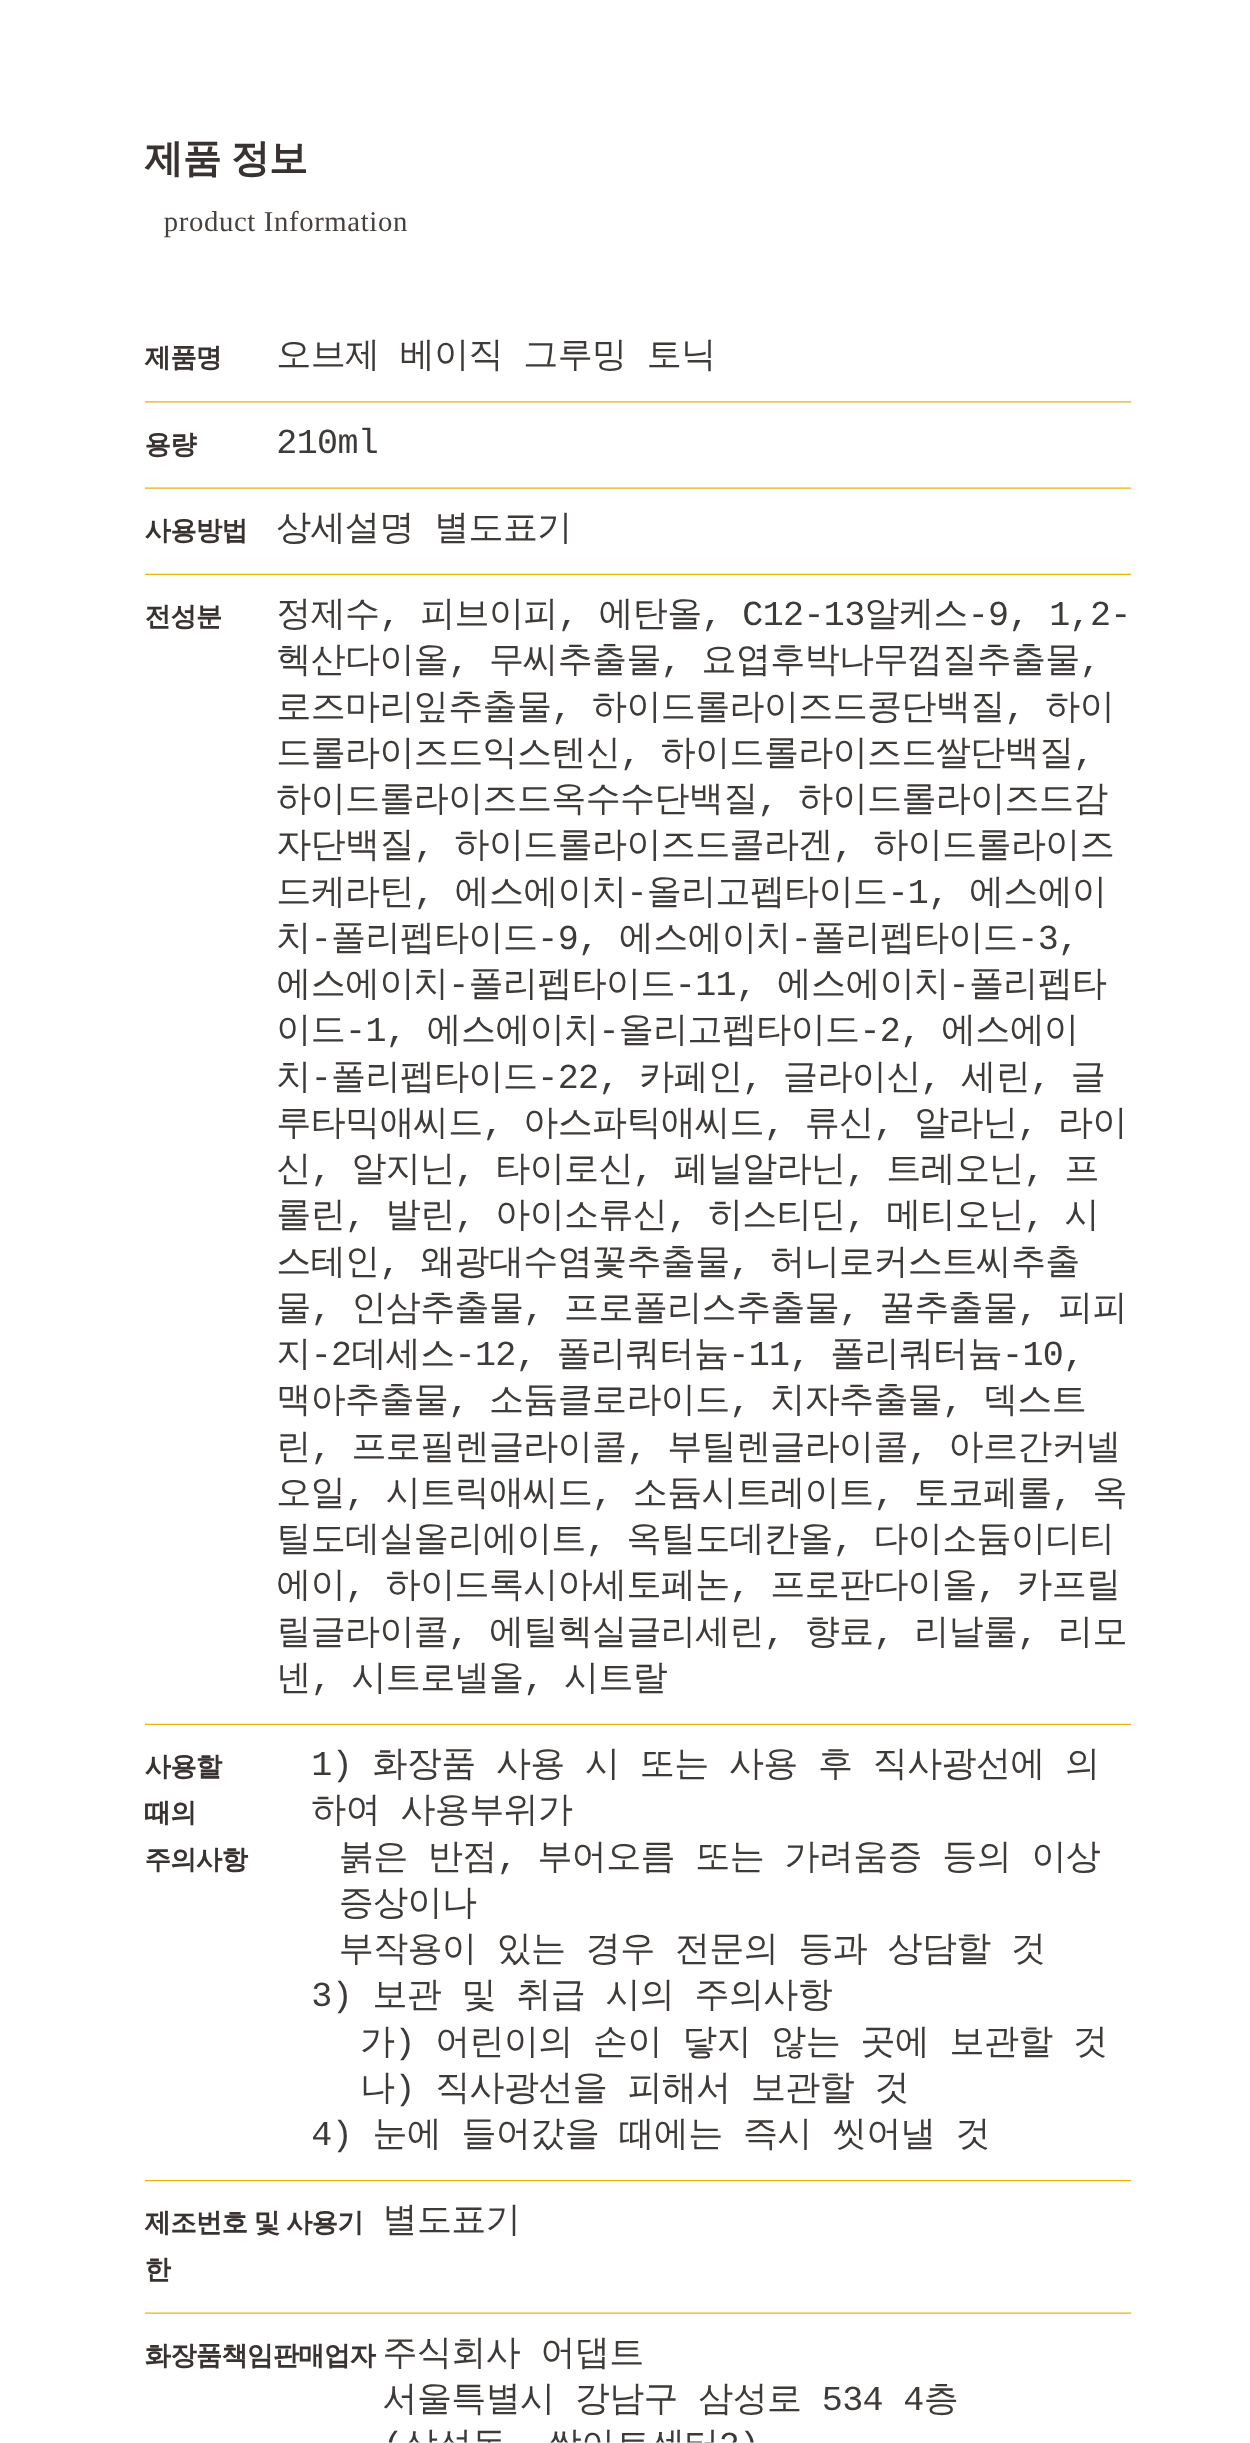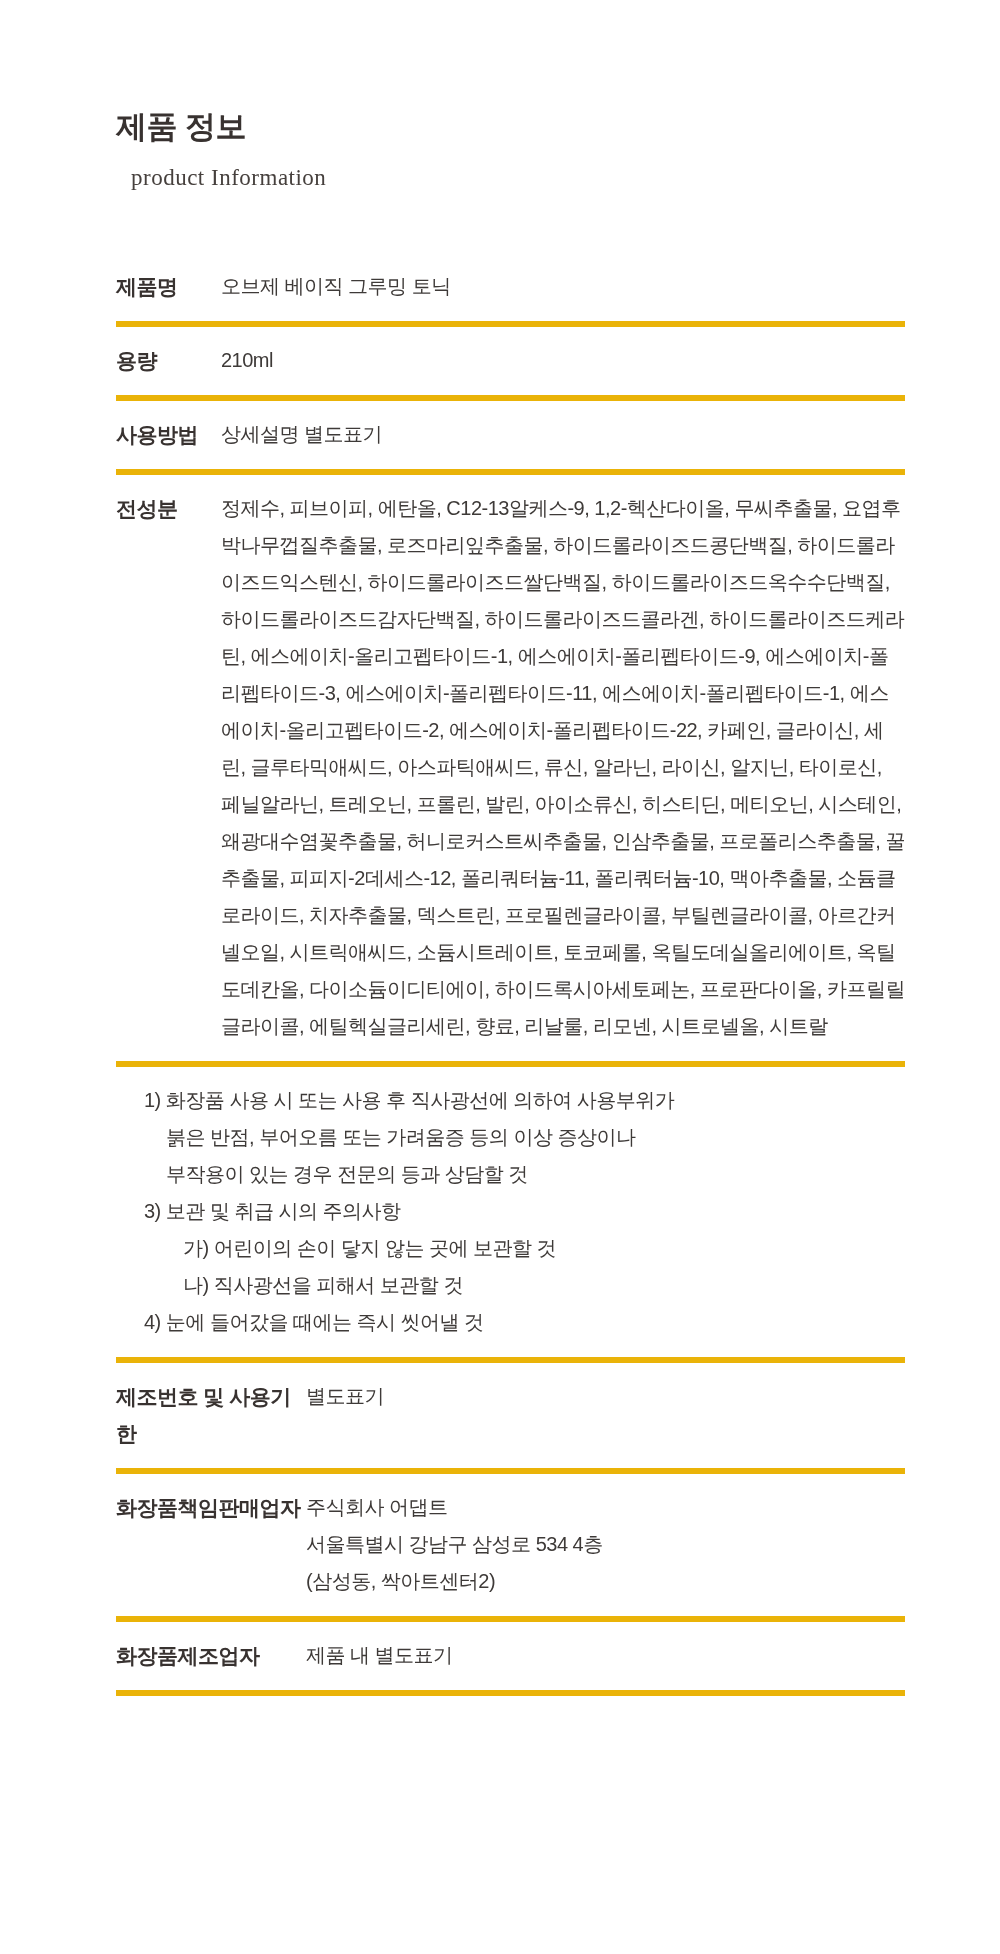--- a/index.html
+++ b/index.html
@@ -33,37 +33,38 @@
     letter-spacing: 0.5px;
     margin-top: 8px;
     margin-left: 15px;
   }
   .info-table {
     margin-top: 62px;
   }
   .row {
     display: flex;
     align-items: flex-start;
-    border-bottom: 6px solid #eab308;
+    border-bottom: 1px solid #eab308;
     padding: 15px 0 16px 0;
   }
   .row-label {
     flex: 0 0 105px;
     font-weight: 700;
     font-size: 21px;
     color: #383230;
     line-height: 37px;
     letter-spacing: -0.5px;
   }
   .row-value {
     flex: 1;
-    font-size: 20px;
+    font-size: 28px;
     line-height: 37px;
     letter-spacing: -0.5px;
     color: #3e3a38;
+    font-family: Liberation Mono, monospace;
   }
   .label-multiline .line { display: block; }
   .precaution-line { display: block; margin-left: 28px; }
   .precaution-line.indent-0 { padding-left: 0; }
   .precaution-line.indent-1 { padding-left: 22px; }
   .precaution-line.indent-2 { padding-left: 39px; }
   .row.wide-label .row-label {
     flex: 0 0 190px;
   }
   .value-line { display: block; }
@@ -92,20 +93,25 @@
       <div class="row-label">사용방법</div>
       <div class="row-value">상세설명 별도표기</div>
     </div>
 
     <div class="row">
       <div class="row-label">전성분</div>
       <div class="row-value">정제수, 피브이피, 에탄올, C12-13알케스-9, 1,2-헥산다이올, 무씨추출물, 요엽후박나무껍질추출물, 로즈마리잎추출물, 하이드롤라이즈드콩단백질, 하이드롤라이즈드익스텐신, 하이드롤라이즈드쌀단백질, 하이드롤라이즈드옥수수단백질, 하이드롤라이즈드감자단백질, 하이드롤라이즈드콜라겐, 하이드롤라이즈드케라틴, 에스에이치-올리고펩타이드-1, 에스에이치-폴리펩타이드-9, 에스에이치-폴리펩타이드-3, 에스에이치-폴리펩타이드-11, 에스에이치-폴리펩타이드-1, 에스에이치-올리고펩타이드-2, 에스에이치-폴리펩타이드-22, 카페인, 글라이신, 세린, 글루타믹애씨드, 아스파틱애씨드, 류신, 알라닌, 라이신, 알지닌, 타이로신, 페닐알라닌, 트레오닌, 프롤린, 발린, 아이소류신, 히스티딘, 메티오닌, 시스테인, 왜광대수염꽃추출물, 허니로커스트씨추출물, 인삼추출물, 프로폴리스추출물, 꿀추출물, 피피지-2데세스-12, 폴리쿼터늄-11, 폴리쿼터늄-10, 맥아추출물, 소듐클로라이드, 치자추출물, 덱스트린, 프로필렌글라이콜, 부틸렌글라이콜, 아르간커넬오일, 시트릭애씨드, 소듐시트레이트, 토코페롤, 옥틸도데실올리에이트, 옥틸도데칸올, 다이소듐이디티에이, 하이드록시아세토페논, 프로판다이올, 카프릴릴글라이콜, 에틸헥실글리세린, 향료, 리날룰, 리모넨, 시트로넬올, 시트랄</div>
     </div>
 
     <div class="row">
+      <div class="row-label label-multiline">
+        <span class="line">사용할</span>
+        <span class="line">때의</span>
+        <span class="line">주의사항</span>
+      </div>
       <div class="row-value">
         <span class="precaution-line indent-0">1) 화장품 사용 시 또는 사용 후 직사광선에 의하여 사용부위가</span>
         <span class="precaution-line indent-1">붉은 반점, 부어오름 또는 가려움증 등의 이상 증상이나</span>
         <span class="precaution-line indent-1">부작용이 있는 경우 전문의 등과 상담할 것</span>
         <span class="precaution-line indent-0">3) 보관 및 취급 시의 주의사항</span>
         <span class="precaution-line indent-2">가) 어린이의 손이 닿지 않는 곳에 보관할 것</span>
         <span class="precaution-line indent-2">나) 직사광선을 피해서 보관할 것</span>
         <span class="precaution-line indent-0">4) 눈에 들어갔을 때에는 즉시 씻어낼 것</span>
       </div>
     </div>

